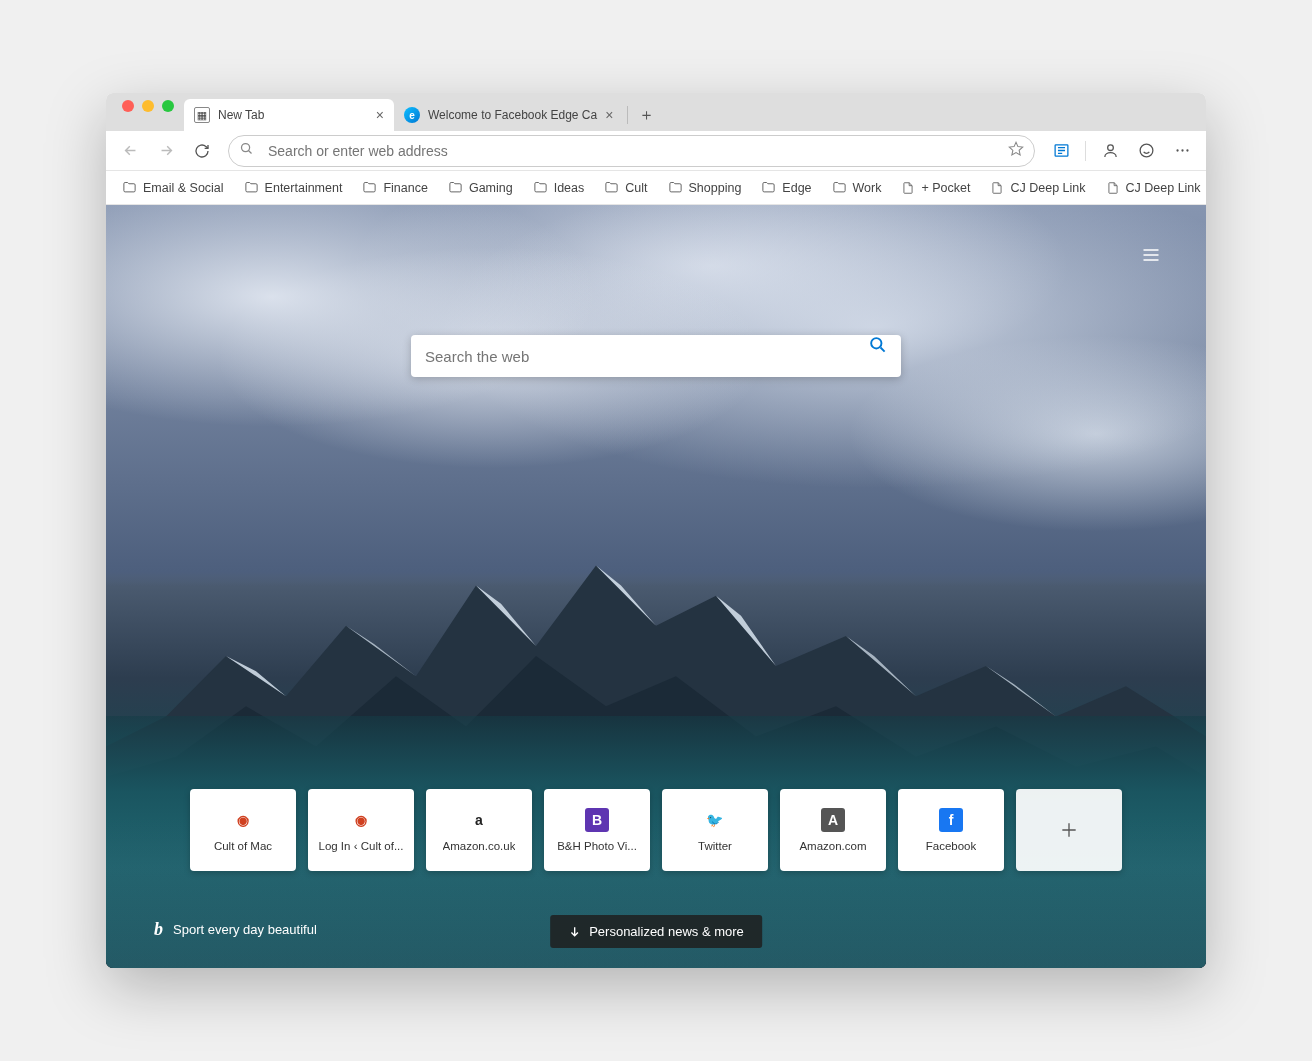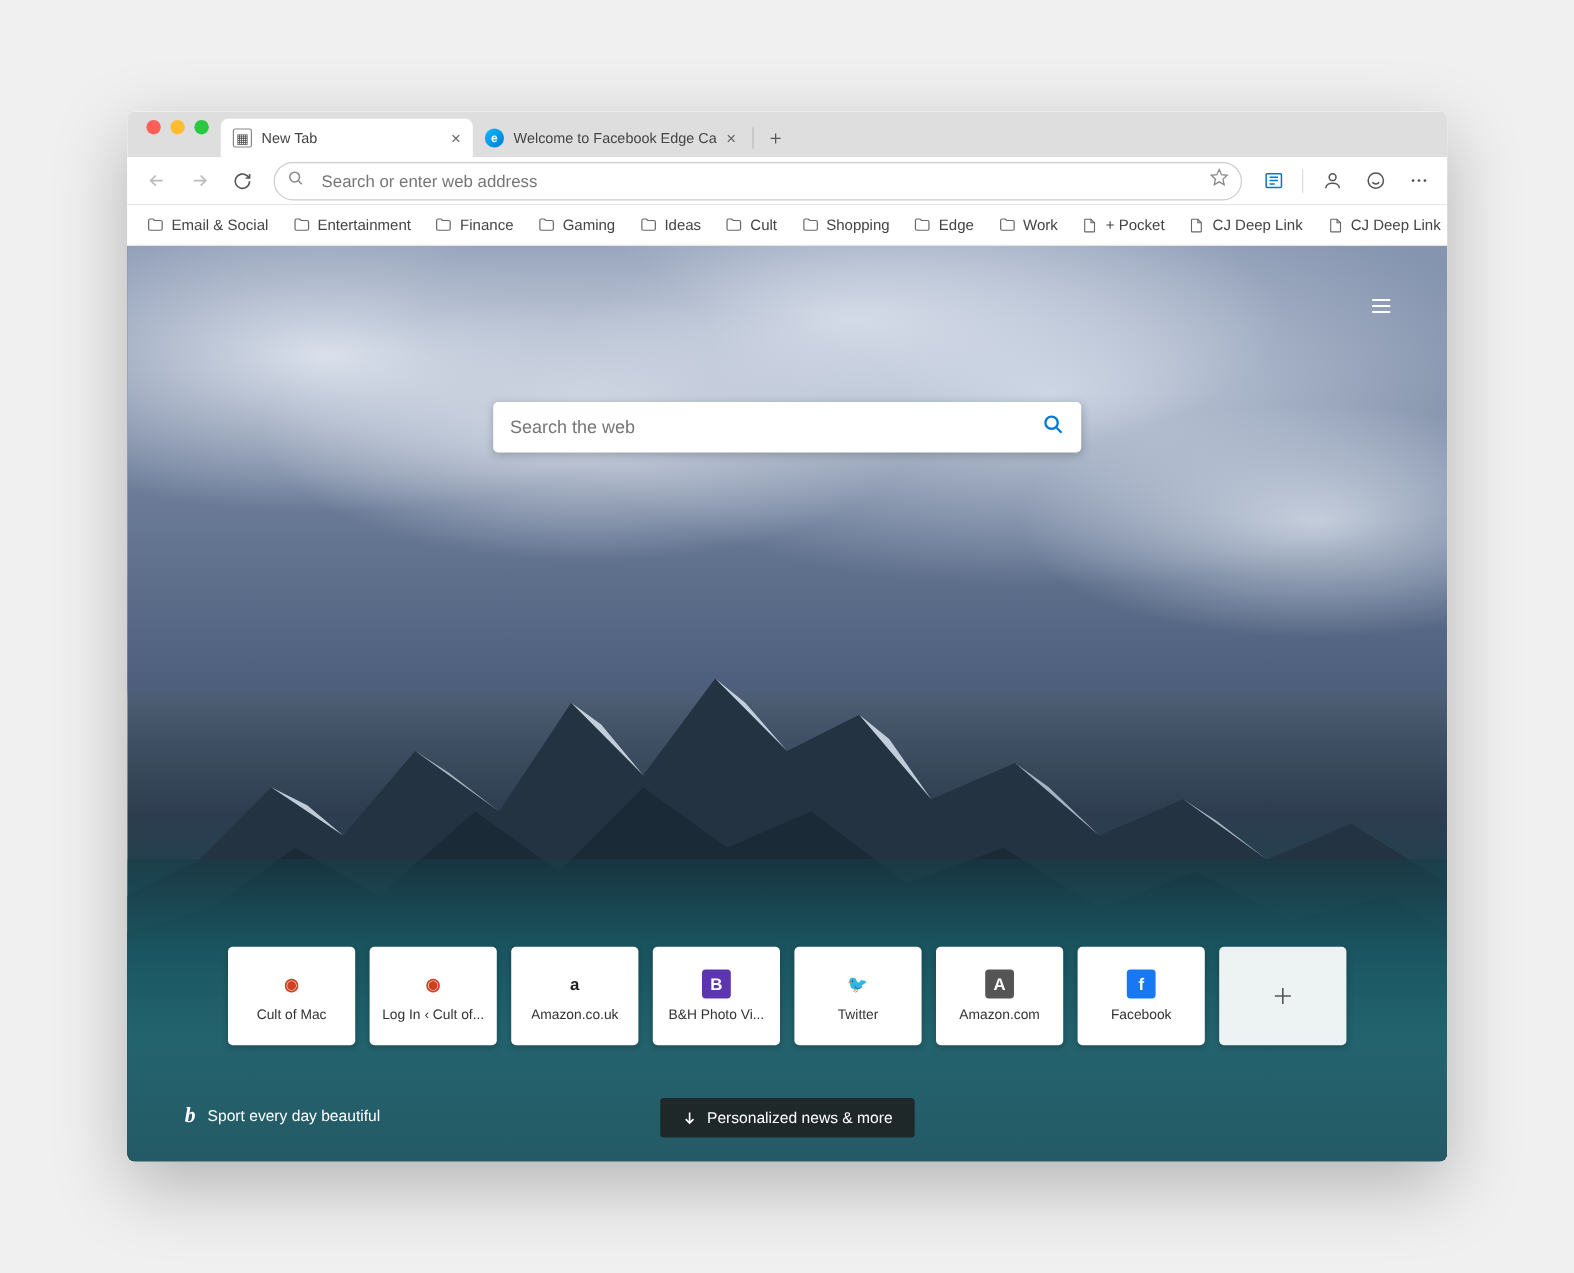--- a/index.html
+++ b/index.html
@@ -41,21 +41,21 @@
   linear-gradient(180deg, #8695b0 0%, #6f7f9b 25%, #4d5f7d 48%, transparent 50%);
 }
 .mountains { position:absolute; left:0; right:0; bottom:0; height:62%; }
 .mountains svg { width:100%; height:100%; display:block; }
 .lake { position:absolute; left:0; right:0; bottom:0; height:33%; background: linear-gradient(180deg, rgba(20,60,70,0.55) 0%, #1a5560 30%, #206670 60%, #1c5862 100%); }
 .reflection { position:absolute; inset:0; background:
   linear-gradient(180deg, transparent 0%, transparent 40%, rgba(60,80,100,0.22) 60%, rgba(80,100,120,0.28) 100%);
   opacity:0.55; }
 
 .menu-btn { position: absolute; top: 40px; right: 45px; color: #fff; cursor: pointer; }
-.searchbox { position: absolute; top: 130px; left: 50%; transform: translateX(-50%); width: 490px; height: 42px; background: #fff; border-radius: 4px; display: flex; align-items: center; padding: 0 14px; box-shadow: 0 2px 8px rgba(0,0,0,0.22); }
+.searchbox { position: absolute; top: 130px; left: 50%; transform: translateX(-50%); width: 490px; height: 42px; background: #fff; border-radius: 4px; display: flex; padding: 0 14px; box-shadow: 0 2px 8px rgba(0,0,0,0.22); }
 .searchbox input { border: none; outline: none; flex: 1; font-size: 15px; color: #666; }
 .searchbox .sb-icon { color: #0078d4; cursor: pointer; }
 
 .tiles { position: absolute; bottom: 97px; left: 50%; transform: translateX(-50%); display: flex; gap: 12px; }
 .tile { width: 106px; height: 82px; background: #fff; border-radius: 4px; display: flex; flex-direction: column; align-items: center; justify-content: center; gap: 8px; cursor: pointer; box-shadow: 0 2px 6px rgba(0,0,0,0.22); }
 .tile.add { background: rgba(255,255,255,0.92); }
 .tile-icon { width: 24px; height: 24px; display: flex; align-items: center; justify-content: center; font-size: 14px; font-weight: bold; border-radius: 3px; }
 .tile-label { font-size: 11.5px; color: #333; max-width: 92px; white-space: nowrap; overflow: hidden; text-overflow: ellipsis; text-align: center; }
 
 .bing-tag { position: absolute; bottom: 28px; left: 48px; display: flex; align-items: center; gap: 10px; color: #fff; font-size: 13px; font-weight: 500; }

